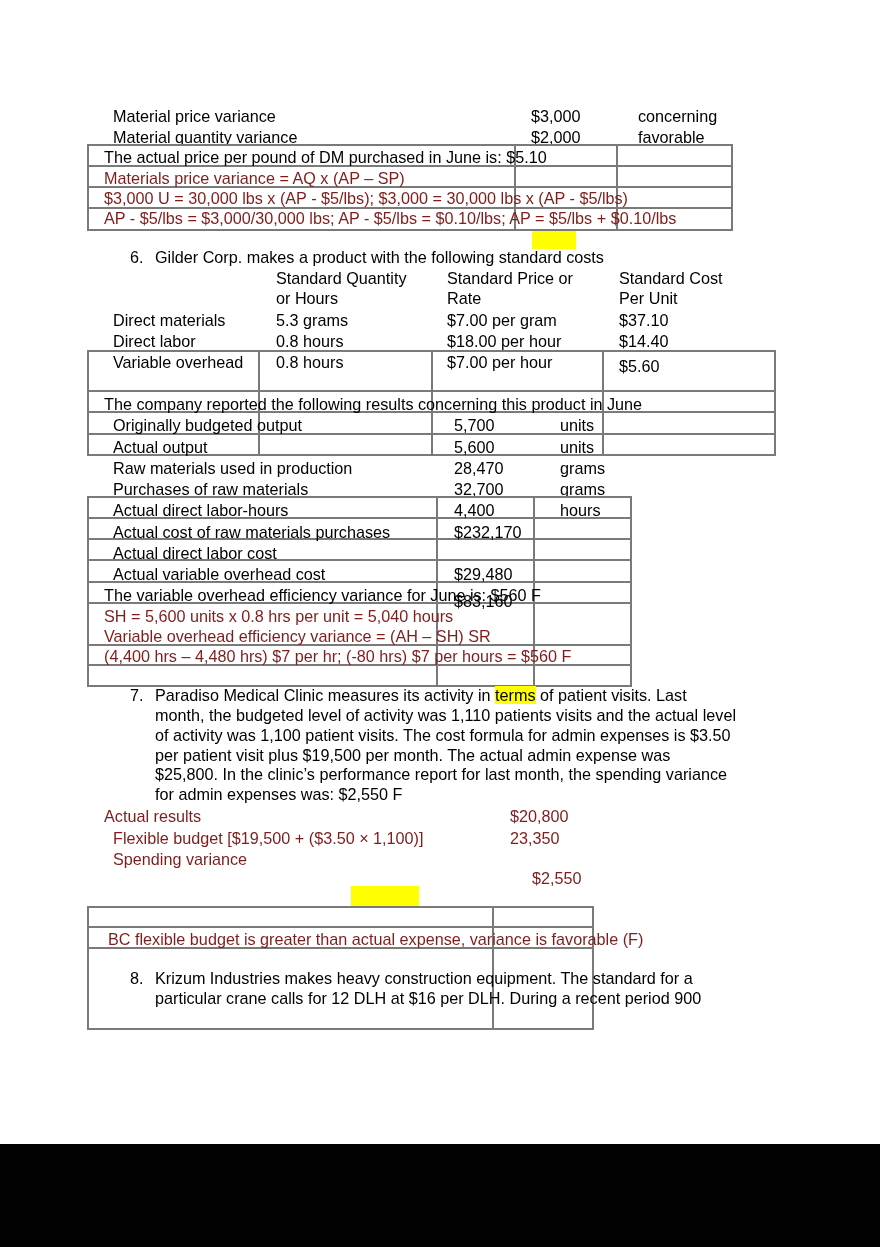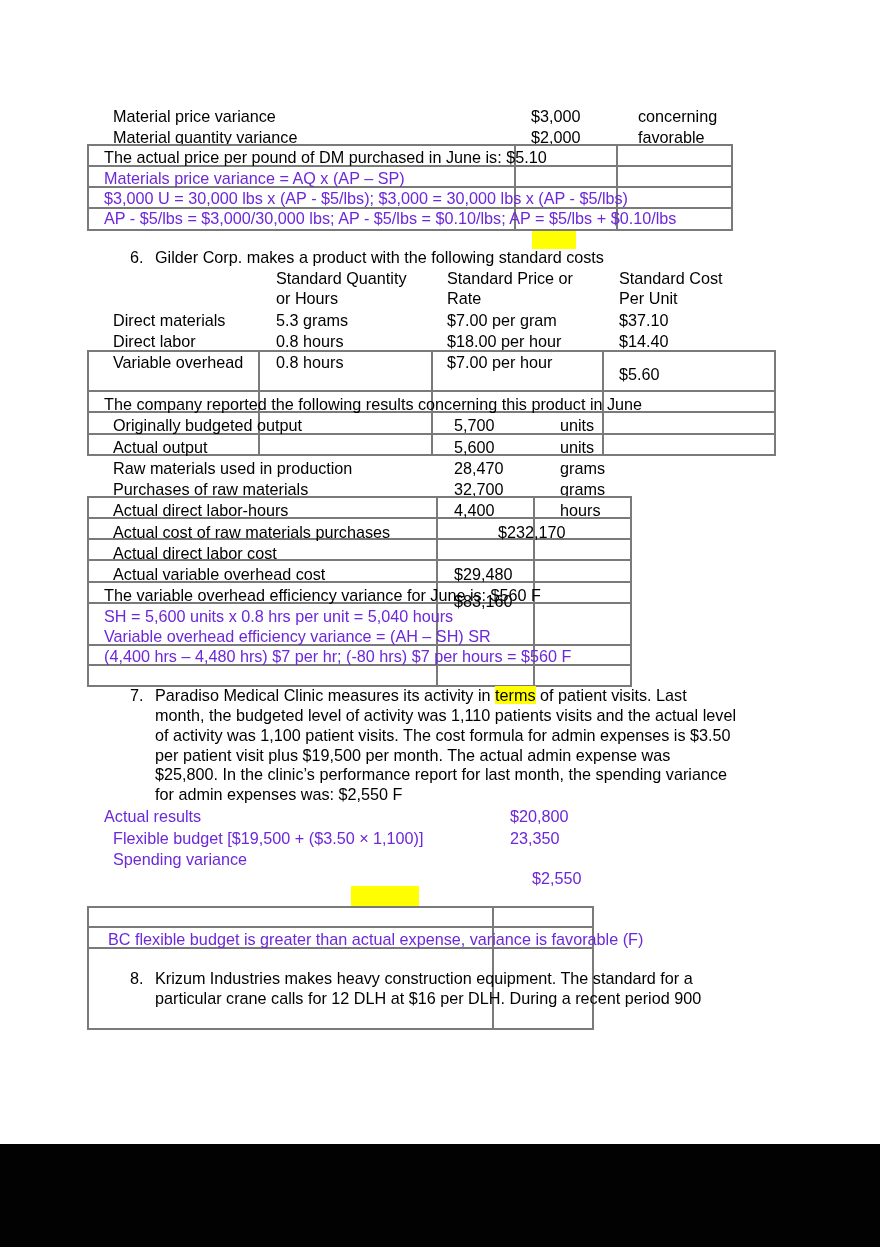--- a/index.html
+++ b/index.html
@@ -3,21 +3,21 @@
   <meta charset="utf-8">
   <style>
     html, body { margin: 0; padding: 0; }
     body {
       width: 880px; height: 1247px; position: relative; overflow: hidden;
       background: #ffffff;
       font-family: "Liberation Sans", sans-serif;
       font-size: 16px; color: #000;
     }
     .t { position: absolute; white-space: nowrap; line-height: 20px; font-size: 16.2px; }
-    .red { color: #6d28d9; }
+    .red { color: #7f1d1d; }
     .hl { position: absolute; background: #ffff00; }
     .box { position: absolute; border: 2px solid #7a7a7a; box-sizing: border-box; }
     .hline { position: absolute; height: 2px; background: #7a7a7a; }
     .vline { position: absolute; width: 2px; background: #7a7a7a; }
     .blackbar { position: absolute; left: 0; top: 1144px; width: 880px; height: 103px; background: #020202; }
     .para { position: absolute; line-height: 20px; font-size: 16.2px; white-space: nowrap; }
   </style>
 </head>
 <body>
 
@@ -65,21 +65,21 @@
 <div class="hline" style="left:87px;top:390px;width:689px;"></div>
 <div class="hline" style="left:87px;top:411px;width:689px;"></div>
 <div class="hline" style="left:87px;top:433px;width:689px;"></div>
 <div class="vline" style="left:258px;top:350px;height:106px;"></div>
 <div class="vline" style="left:431px;top:350px;height:106px;"></div>
 <div class="vline" style="left:602px;top:350px;height:106px;"></div>
 
 <div class="t" style="left:113px;top:352px;">Variable overhead</div>
 <div class="t" style="left:276px;top:352px;">0.8 hours</div>
 <div class="t" style="left:447px;top:352px;">$7.00 per hour</div>
-<div class="t" style="left:619px;top:364px;">$5.60</div>
+<div class="t" style="left:619px;top:356px;">$5.60</div>
 
 <div class="t" style="left:104px;top:394px;">The company reported the following results concerning this product in June</div>
 
 <div class="t" style="left:113px;top:415px;">Originally budgeted output</div>
 <div class="t" style="left:454px;top:415px;">5,700</div>
 <div class="t" style="left:560px;top:415px;">units</div>
 
 <div class="t" style="left:113px;top:437px;">Actual output</div>
 <div class="t" style="left:454px;top:437px;">5,600</div>
 <div class="t" style="left:560px;top:437px;">units</div>
@@ -101,21 +101,21 @@
 <div class="hline" style="left:87px;top:644px;width:545px;"></div>
 <div class="hline" style="left:87px;top:664px;width:545px;"></div>
 <div class="vline" style="left:436px;top:496px;height:191px;"></div>
 <div class="vline" style="left:533px;top:496px;height:191px;"></div>
 
 <div class="t" style="left:113px;top:500px;">Actual direct labor-hours</div>
 <div class="t" style="left:454px;top:500px;">4,400</div>
 <div class="t" style="left:560px;top:500px;">hours</div>
 
 <div class="t" style="left:113px;top:522px;">Actual cost of raw materials purchases</div>
-<div class="t" style="left:454px;top:522px;margin-left:44px;">$232,170</div>
+<div class="t" style="left:454px;top:522px;">$232,170</div>
 
 <div class="t" style="left:113px;top:543px;">Actual direct labor cost</div>
 <div class="t" style="left:454px;top:543px;margin-top:48px;">$83,160</div>
 
 <div class="t" style="left:113px;top:564px;">Actual variable overhead cost</div>
 <div class="t" style="left:454px;top:564px;">$29,480</div>
 
 <div class="t" style="left:104px;top:585px;">The variable overhead efficiency variance for June is: $560 F</div>
 <div class="t red" style="left:104px;top:606px;">SH = 5,600 units x 0.8 hrs per unit = 5,040 hours</div>
 <div class="t red" style="left:104px;top:626px;">Variable overhead efficiency variance = (AH – SH) SR</div>

